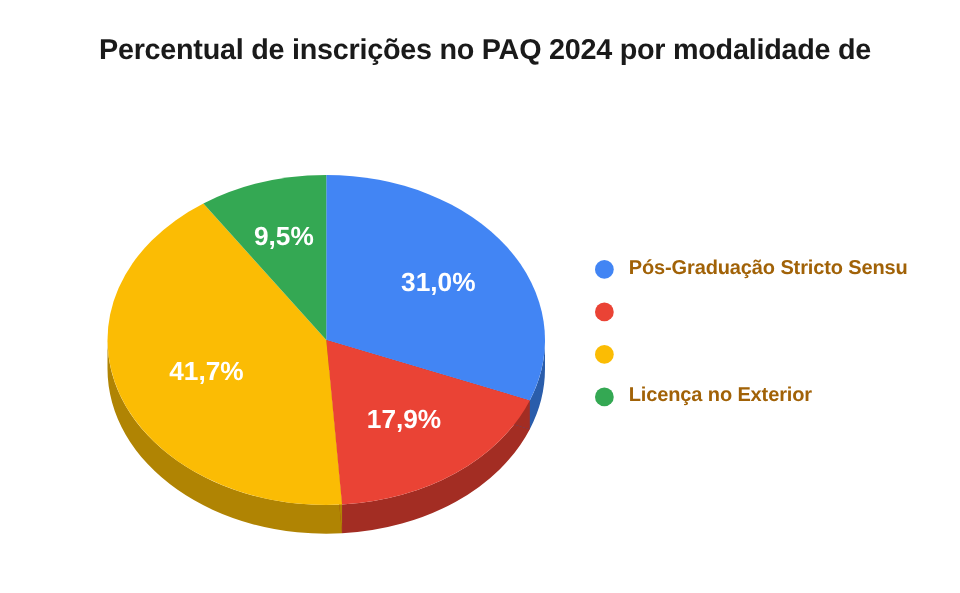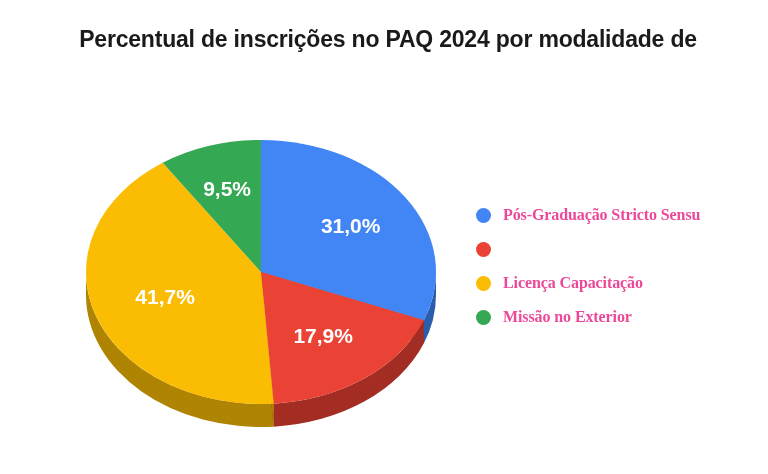--- a/index.html
+++ b/index.html
@@ -61,24 +61,24 @@
     height: 34px;
   }
   .legend-dot {
     width: 15px;
     height: 15px;
     border-radius: 50%;
     flex: 0 0 auto;
     margin-right: 12px;
   }
   .legend-text {
-    font-family: Liberation Serif, serif;
+    font-family: Liberation Sans, sans-serif;
     font-size: 16px;
     font-weight: bold;
-    color: #ec4899;
+    color: #a16207;
     white-space: nowrap;
     letter-spacing: -0.1px;
   }
 </style>
 </head>
 <body>
 
 <div id="chart-root">
 
   <div class="chart-title">
@@ -111,21 +111,20 @@
   <div class="legend">
     <div class="legend-row">
       <span class="legend-dot" style="background: rgb(66, 133, 244);"></span>
       <span class="legend-text">Pós-Graduação Stricto Sensu</span>
     </div>
     <div class="legend-row">
       <span class="legend-dot" style="background: rgb(234, 67, 53);"></span>
     </div>
     <div class="legend-row">
       <span class="legend-dot" style="background: rgb(251, 188, 4);"></span>
-      <span class="legend-text">Licença Capacitação</span>
     </div>
     <div class="legend-row">
       <span class="legend-dot" style="background: rgb(52, 168, 83);"></span>
-      <span class="legend-text">Missão no Exterior</span>
+      <span class="legend-text">Licença no Exterior</span>
     </div>
   </div>
 
 </div>
 
 </body></html>

